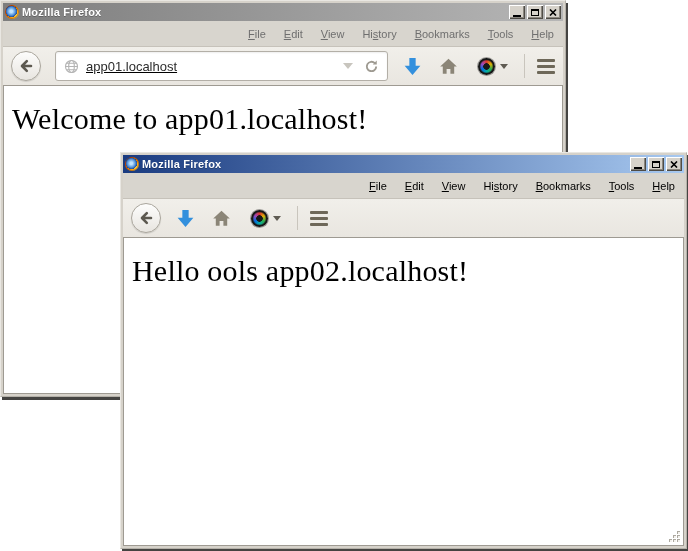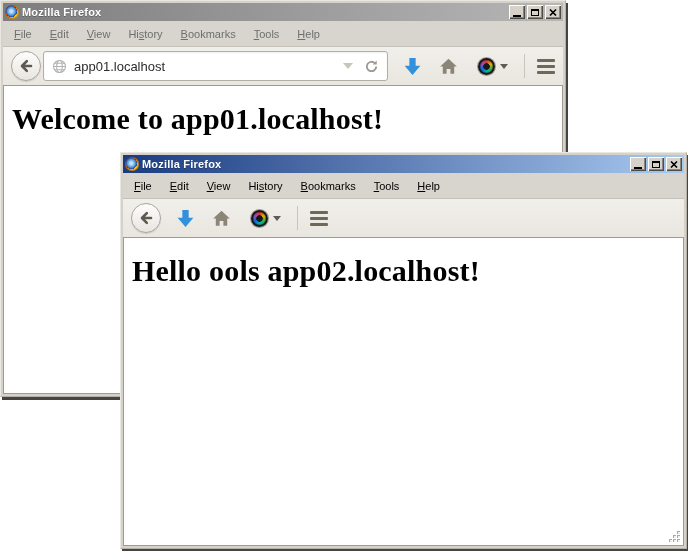--- a/index.html
+++ b/index.html
@@ -45,21 +45,21 @@
     box-shadow:inset 1px 1px 0 #ffffff,inset -1px -1px 0 #4f4c46,inset -2px -2px 0 #8a867e;
     display:flex;align-items:center;justify-content:center;position:relative;
   }
   .glyph-min{width:8px;height:2px;background:#000;margin-top:7px;}
   .glyph-max{width:8px;height:7px;box-sizing:border-box;border:1px solid #000;border-top-width:2px;}
   .glyph-close{display:block;}
 
   
   .menubar{
     height:25px;flex:0 0 25px;display:flex;align-items:center;
-    background:var(--menubar-bg);padding-left:2px;font-size:11px;
+    background:var(--menubar-bg);padding-left:2px;font-size:11px;justify-content:flex-end;
   }
   .menu-item{padding:2px 9px;white-space:nowrap;}
   .win--active .menu-item{color:#000000;}
   .win--inactive .menu-item{color:#6f6f6f;}
   .menu-item u{text-underline-offset:1px;}
 
   
   .navbar{
     height:38px;flex:0 0 38px;display:flex;align-items:center;
     background:linear-gradient(var(--toolbar-top),var(--toolbar-bottom));
@@ -67,24 +67,25 @@
     padding:0 8px;box-sizing:content-box;position:relative;
   }
   .back-btn{
     width:30px;height:30px;border-radius:50%;flex:0 0 30px;
     background:linear-gradient(#fdfdfc,#e8e5e0);
     border:1px solid #aaa69d;box-sizing:border-box;
     display:flex;align-items:center;justify-content:center;
     z-index:2;box-shadow:0 1px 1px rgba(0,0,0,.12);
   }
   .urlbar{
-    margin-left:2px;width:352px;height:30px;box-sizing:border-box;
+    margin-left:14px;width:352px;height:30px;box-sizing:border-box;
     background:#ffffff;border:1px solid #b3afa7;border-radius:3px;
     display:flex;align-items:center;padding:0 6px;
     box-shadow:inset 0 1px 2px rgba(0,0,0,.07);
+    text-decoration:underline;
   }
   .globe-icon{flex:0 0 15px;width:15px;height:15px;margin:0 7px 0 2px;}
   .url-text{flex:1;font-size:13px;color:#2c2c2c;white-space:nowrap;overflow:hidden;}
   .url-caret{
     width:0;height:0;border-left:5px solid transparent;border-right:5px solid transparent;
     border-top:6px solid #c8c5be;margin:0 10px 0 4px;flex:0 0 auto;
   }
   .reload-btn{flex:0 0 16px;width:16px;height:16px;margin-right:2px;display:flex;align-items:center;justify-content:center;}
   .download-btn{margin-left:14px;flex:0 0 auto;display:flex;}
   .home-btn{margin-left:16px;flex:0 0 auto;display:flex;}
@@ -104,21 +105,21 @@
   .menu-btn{margin-left:12px;display:flex;flex-direction:column;gap:3px;flex:0 0 auto;padding:2px 0;}
   .menu-btn i{display:block;width:18px;height:3px;background:#6e6859;border-radius:1px;}
 
   
   .content{
     flex:1;background:#ffffff;border:1px solid #9e9a92;border-top:none;
     overflow:hidden;position:relative;
   }
   .content h1{
     margin:16px 0 0 0;padding:0 8px;
-    font-family:"Liberation Serif",serif;font-weight:bold;
+    font-family:"Liberation Serif",serif;font-weight:normal;
     font-size:30px;color:#000000;white-space:nowrap;letter-spacing:.2px;
   }
   .resize-grip{position:absolute;right:1px;bottom:1px;width:16px;height:16px;}
 </style>
 </head>
 <body>
 
 <div class="window win1 win--inactive">
   <div class="titlebar">
     <span class="fx-logo"></span>

